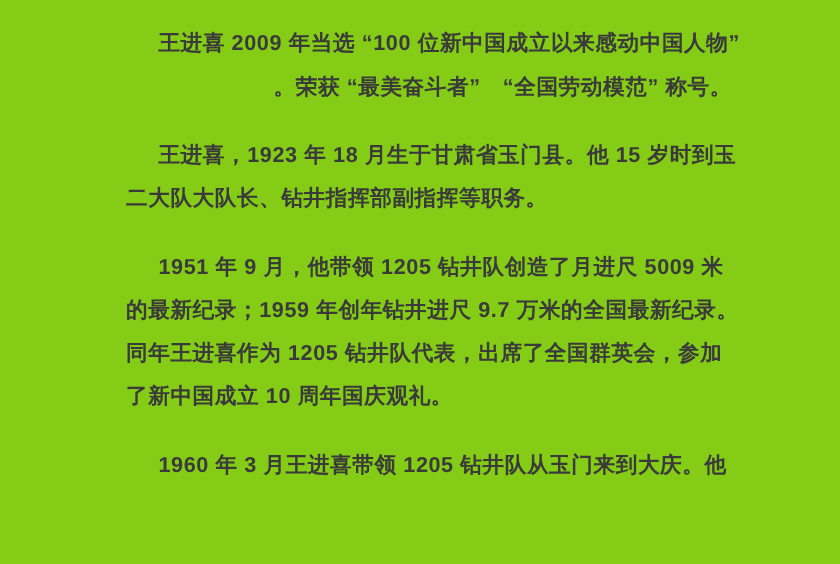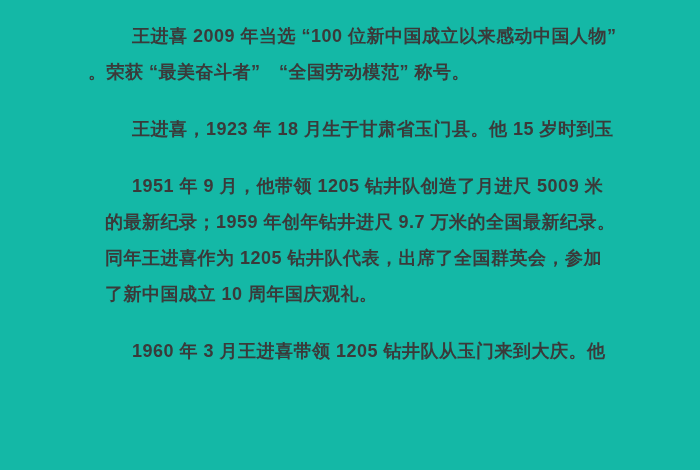--- a/index.html
+++ b/index.html
@@ -4,21 +4,21 @@
 <style>
   html, body {
     margin: 0;
     padding: 0;
     background: #ffffff;
   }
   .page {
     position: relative;
     width: 700px;
     height: 470px;
-    background: #14b8a6;
+    background: #84cc16;
     overflow: hidden;
   }
   .doc {
     box-sizing: border-box;
     padding: 18px 90px 0 105px;
     font-family: "Liberation Sans", sans-serif;
     font-size: 18px;
     font-weight: 600;
     line-height: 36px;
     color: #3a3a3a;
@@ -29,35 +29,37 @@
   }
   .line {
     display: block;
     white-space: nowrap;
   }
   .line.first {
     text-indent: 27px;
   }
   .line.hang {
     margin-left: -17px;
+    text-align: right;
   }
 </style>
 </head>
 <body>
 
 <div class="page">
   <div class="doc">
 
     <p class="para">
       <span class="line first">王进喜 2009 年当选 “100 位新中国成立以来感动中国人物”</span>
       <span class="line hang">。荣获 “最美奋斗者”　“全国劳动模范” 称号。</span>
     </p>
 
     <p class="para">
       <span class="line first">王进喜，1923 年 18 月生于甘肃省玉门县。他 15 岁时到玉</span>
+      <span class="line">二大队大队长、钻井指挥部副指挥等职务。</span>
     </p>
 
     <p class="para">
       <span class="line first">1951 年 9 月，他带领 1205 钻井队创造了月进尺 5009 米</span>
       <span class="line">的最新纪录；1959 年创年钻井进尺 9.7 万米的全国最新纪录。</span>
       <span class="line">同年王进喜作为 1205 钻井队代表，出席了全国群英会，参加</span>
       <span class="line">了新中国成立 10 周年国庆观礼。</span>
     </p>
 
     <p class="para">

